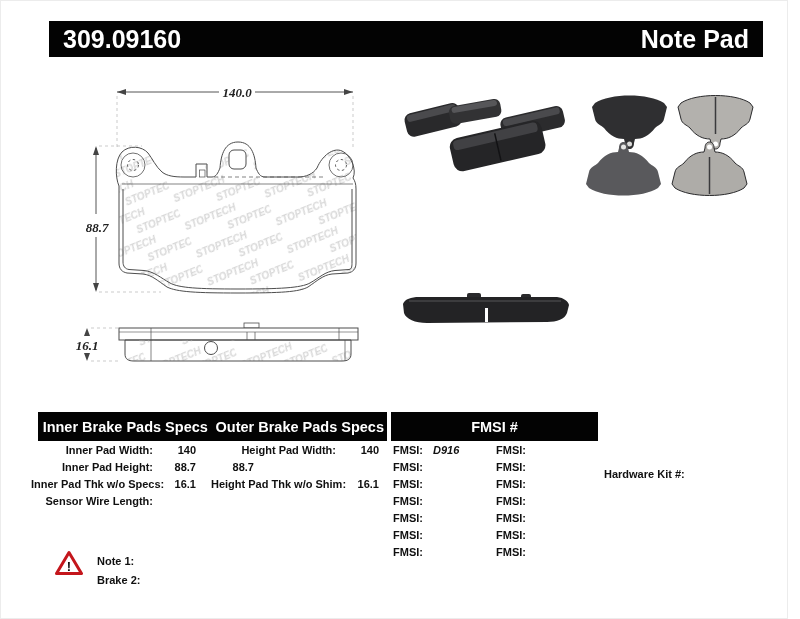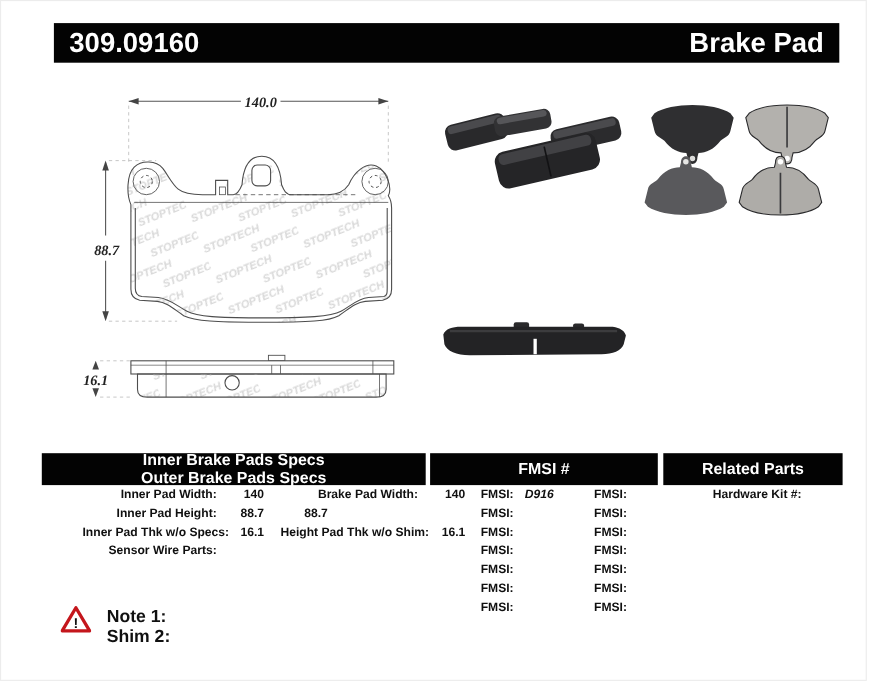--- a/index.html
+++ b/index.html
@@ -7,42 +7,42 @@
         font-family:"Liberation Sans",sans-serif;overflow:hidden;
         border:1px solid #ececec;box-sizing:border-box;}
   .header-bar{position:absolute;left:48px;top:20px;width:714px;height:36px;
         background:#030303;color:#ffffff;display:flex;justify-content:space-between;
         align-items:center;padding:0 14px;box-sizing:border-box;
         font-weight:bold;font-size:25px;}
   .thbar{position:absolute;top:411px;height:29px;background:#030303;color:#ffffff;
         display:flex;align-items:center;justify-content:center;
         font-weight:bold;font-size:14.5px;}
   .thbar .th-half{flex:1;text-align:center;}
-  .speccol{position:absolute;font-size:11px;font-weight:bold;color:#101010;line-height:17px;margin-left:44px;}
+  .speccol{position:absolute;font-size:11px;font-weight:bold;color:#101010;line-height:17px;}
   .spec-row{display:flex;}
   .spec-row .lbl{flex:1;text-align:right;white-space:nowrap;}
   .spec-row .val{width:38px;padding-left:5px;text-align:right;white-space:nowrap;}
   .fmsi-row{display:flex;}
   .fmsi-row .lbl{width:34px;white-space:nowrap;}
   .fmsi-row .val{padding-left:6px;white-space:nowrap;font-style:italic;}
   .rel-row{display:flex;}
   .rel-row .val{padding-left:5px;}
   .notes{position:absolute;left:54px;top:549px;display:flex;gap:14px;align-items:flex-start;}
-  .note-lines{font-weight:bold;font-size:16px;line-height:18.5px;color:#101010;padding-top:2px;}
+  .note-lines{font-weight:bold;font-size:11px;line-height:18.5px;color:#101010;padding-top:2px;}
   svg text.dim{font-family:"Liberation Serif",serif;font-style:italic;font-weight:bold;
         font-size:13px;fill:#222222;}
 </style>
 </head>
 <body>
 
 <div class="page">
 
   <div class="header-bar">
     <span>309.09160</span>
-    <span>Brake Pad</span>
+    <span>Note Pad</span>
   </div>
 
   <svg style="position:absolute;left:60px;top:78px;" width="330" height="292" viewBox="60 78 330 292" xmlns="http://www.w3.org/2000/svg">
     <defs>
       <pattern id="wm" width="86" height="30" patternUnits="userSpaceOnUse" patternTransform="rotate(-22)">
         <text x="0" y="12" font-family="Liberation Sans, sans-serif" font-size="10" font-style="italic" font-weight="bold" fill="#d8d8d8">STOPTECH</text>
         <text x="40" y="27" font-family="Liberation Sans, sans-serif" font-size="10" font-style="italic" font-weight="bold" fill="#d8d8d8">STOPTECH</text>
       </pattern>
     </defs>
 
@@ -152,53 +152,50 @@
     <g>
       <rect x="466" y="292" width="14" height="7" rx="2" fill="#2a2a2c"></rect>
       <rect x="520" y="293" width="10" height="6" rx="2" fill="#2a2a2c"></rect>
       <path d="M 402,303 C 404,298 410,296 418,296 L 556,296 C 563,297 567,300 568,304
             L 566,312 C 564,318 556,321 546,321 L 426,322 C 414,322 405,318 403,312 Z" fill="#232325"></path>
       <path d="M 408,300 L 560,300" stroke="#3c3c3e" stroke-width="2"></path>
       <rect x="484" y="307" width="3" height="14" fill="#ffffff"></rect>
     </g>
   </svg>
 
-  <div class="thbar" style="left:37px;width:349px;flex-direction:column;">
+  <div class="thbar" style="left:37px;width:349px;">
     <span class="th-half">Inner Brake Pads Specs</span>
     <span class="th-half">Outer Brake Pads Specs</span>
   </div>
   <div class="thbar" style="left:390px;width:207px;justify-content:center;">
     <span>FMSI #</span>
   </div>
-  <div class="thbar" style="left:602px;width:163px;">
-    <span>Related Parts</span>
-  </div>
 
   <div class="speccol" style="left:30px;top:441px;width:165px;">
     <div class="spec-row">
       <span class="lbl">Inner Pad Width:</span>
       <span class="val">140</span>
       </div>
     <div class="spec-row">
       <span class="lbl">Inner Pad Height:</span>
       <span class="val">88.7</span>
       </div>
     <div class="spec-row">
       <span class="lbl">Inner Pad Thk w/o Specs:</span>
       <span class="val">16.1</span>
       </div>
     <div class="spec-row">
-      <span class="lbl">Sensor Wire Parts:</span>
+      <span class="lbl">Sensor Wire Length:</span>
       <span class="val"></span>
       </div>
   </div>
 
   <div class="speccol" style="left:210px;top:441px;width:168px;">
     <div class="spec-row">
-      <span class="lbl">Brake Pad Width:</span>
+      <span class="lbl">Height Pad Width:</span>
       <span class="val">140</span>
       </div>
     <div class="spec-row">
       <span class="val">88.7</span>
       </div>
     <div class="spec-row">
       <span class="lbl">Height Pad Thk w/o Shim:</span>
       <span class="val">16.1</span>
       </div>
   </div>
@@ -258,31 +255,31 @@
     <div class="fmsi-row">
       <span class="lbl">FMSI:</span>
       <span class="val"></span>
       </div>
     <div class="fmsi-row">
       <span class="lbl">FMSI:</span>
       <span class="val"></span>
       </div>
   </div>
 
-  <div class="speccol" style="left:603px;top:441px;width:160px;">
+  <div class="speccol" style="left:603px;top:465px;width:160px;">
     <div class="rel-row">
       <span class="lbl">Hardware Kit #:</span>
       <span class="val"></span>
       </div>
   </div>
 
   <div class="notes">
     <svg width="28" height="26" viewBox="0 0 28 26">
       <polygon points="14,2.5 26.5,23.5 1.5,23.5" fill="#ffffff" stroke="#c4161c" stroke-width="3" stroke-linejoin="round"></polygon>
       <text x="14" y="21" text-anchor="middle" font-family="Liberation Sans, sans-serif" font-size="13" font-weight="bold" fill="#111111">!</text>
     </svg>
     <div class="note-lines">
       <div>Note 1:</div>
-      <div>Shim 2:</div>
+      <div>Brake 2:</div>
     </div>
   </div>
 
 </div>
 
 </body></html>

